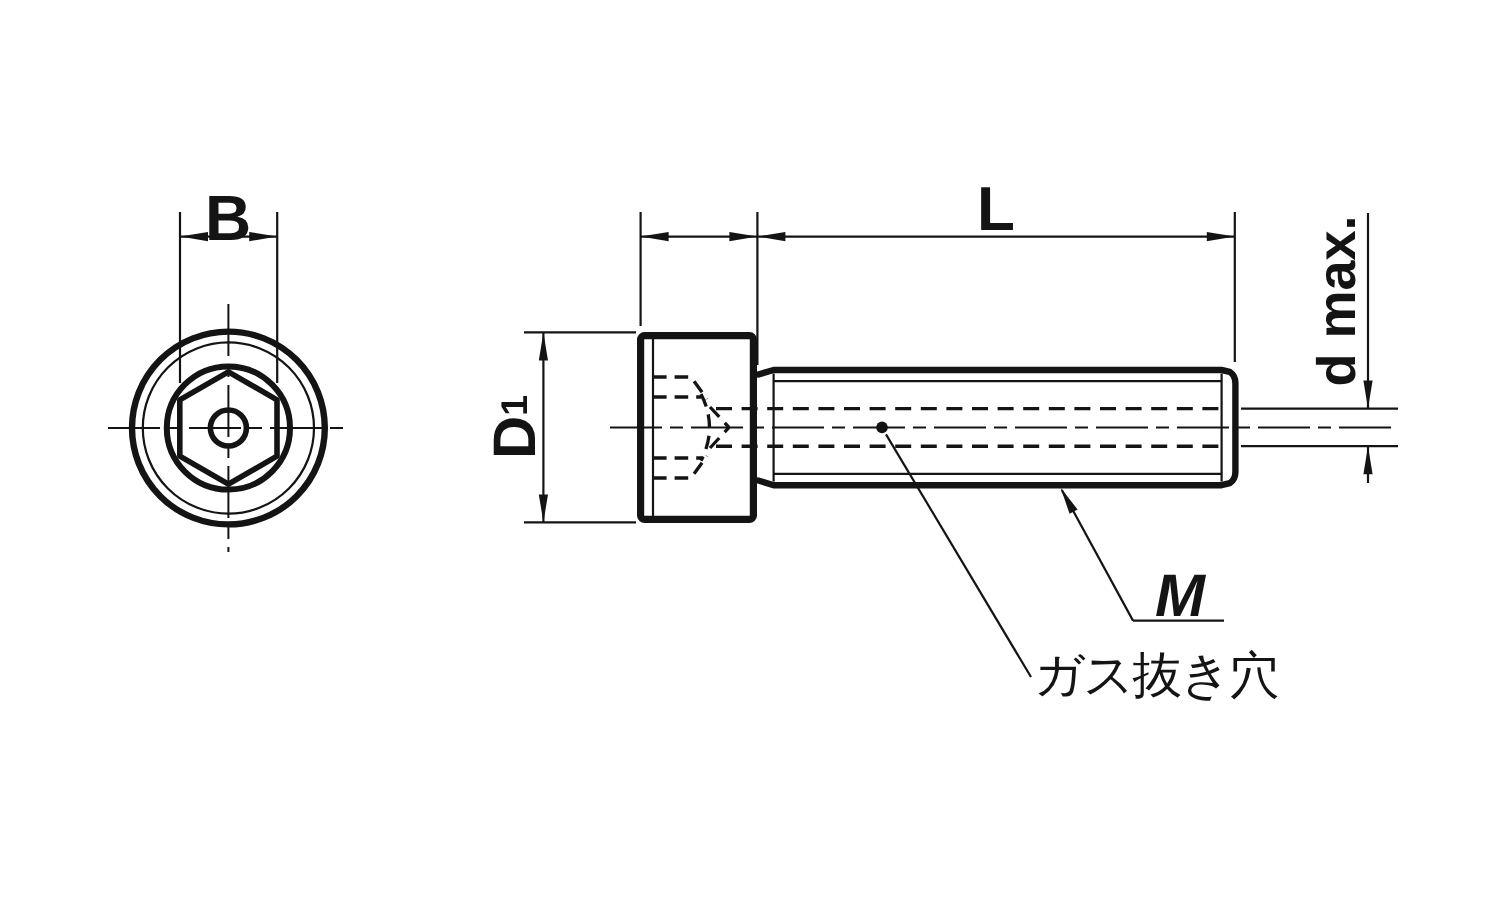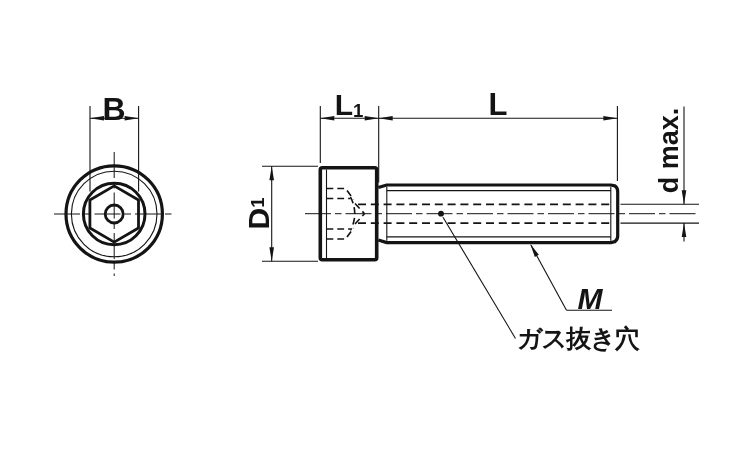--- a/index.html
+++ b/index.html
@@ -21,21 +21,21 @@
   .cl{fill:none;stroke-width:1px;stroke-dasharray:26 4 6.5 4;}
   .arrow{fill:var(--ink);stroke:none;}
   .dot{fill:var(--ink);stroke:none;}
   .label{
     position:absolute;line-height:1;font-size:31px;font-weight:600;
     text-align:center;white-space:nowrap;
   }
   .sub{font-size:0.62em;vertical-align:-0.1em;}
   .rot{transform:rotate(-90deg);display:flex;align-items:center;justify-content:center;}
   .italic{font-style:italic;}
-  .jp{font-size:25px;font-weight:700;letter-spacing:-1px;text-align:center;}
+  .jp{font-size:25px;font-weight:400;letter-spacing:-1px;text-align:center;}
 </style>
 </head>
 <body>
 
 <div class="canvas">
 
   <svg width="750" height="450" viewBox="0 0 750 450">
 
     <g>
       <line class="cl" x1="54" y1="214" x2="173" y2="214"></line>
@@ -109,21 +109,20 @@
       <line class="thin" x1="566.5" y1="310.3" x2="612" y2="310.3"></line>
       <polygon class="arrow" points="530.3,243.9 534.8,256.9 538.8,254.7"></polygon>
 
       <circle class="dot" cx="441" cy="213.7" r="2.9"></circle>
       <line class="thin" x1="443" y1="217.2" x2="515.5" y2="338.5"></line>
     </g>
   </svg>
 
   <div class="label" style="left:89px;top:93px;width:50px;font-size:32px;">B</div>
 
-  <div class="label" style="left:319px;top:90px;width:60px;font-size:30px;"><span>L</span><span class="sub">1</span></div>
 
   <div class="label" style="left:379px;top:89px;width:238px;">L</div>
 
   <div class="label rot" style="left:228px;top:198px;width:60px;height:31px;font-size:30px;">
       <span>D</span>
       <span class="sub">1</span>
     </div>
 
   <div class="label rot" style="left:624px;top:136px;width:90px;height:29px;font-size:27px;">d max.</div>
 

